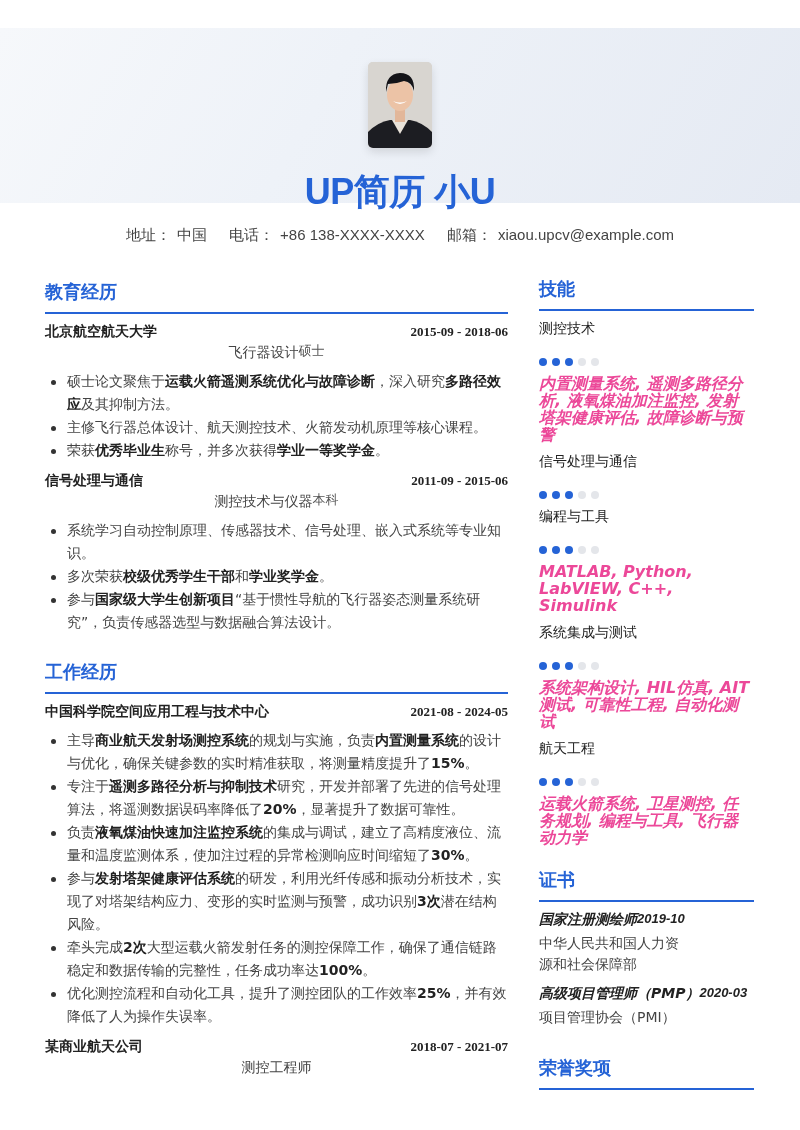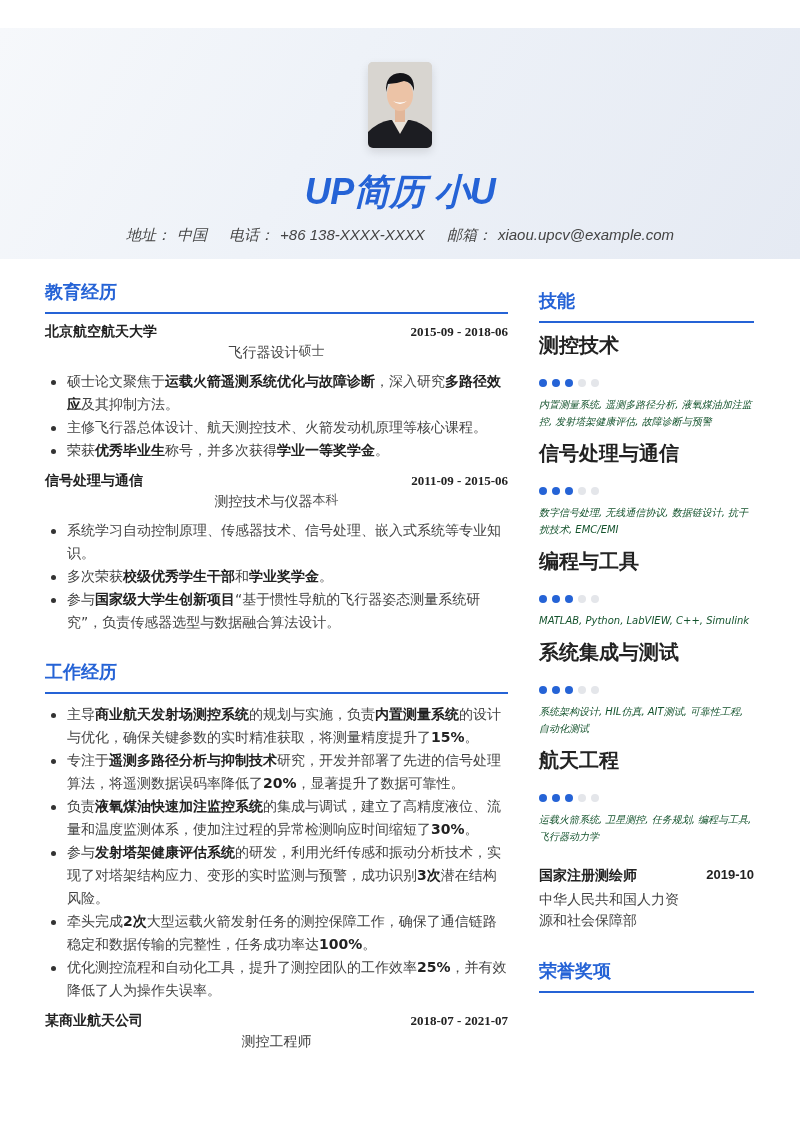--- a/index.html
+++ b/index.html
@@ -1,22 +1,21 @@
 <!DOCTYPE html>
 <html><head>
 <meta charset="utf-8">
 <style>
   * { box-sizing: border-box; margin: 0; padding: 0; }
   html, body { width: 800px; height: 1130px; overflow: hidden; background: #ffffff; }
   body { font-family: "DejaVu Sans", "Liberation Sans", sans-serif; color: #333; }
 
   .header {
-    position: absolute; left: 0; top: 28px; width: 800px; height: 231px;
+    position: absolute; left: 0; top: 28px; width: 800px; height: 175px;
     background: linear-gradient(120deg, #f6f8fb 0%, #eef2f8 40%, #e5eaf3 100%);
-    font-style: italic;
   }
   .avatar {
     position: absolute; left: 368px; top: 62px; width: 64px; height: 86px;
     border-radius: 5px; overflow: hidden; background: #d9d6d1;
     box-shadow: 0 4px 10px rgba(0,0,0,0.12);
   }
   .avatar svg { width: 100%; height: 100%; display: block; }
   .name {
     position: absolute; left: 0; top: 168px; width: 800px; text-align: center;
     font-size: 36px; font-weight: bold; color: #2563d6; letter-spacing: -0.5px;
@@ -24,21 +23,21 @@
   }
   .contacts {
     position: absolute; left: 0; top: 226px; width: 800px; text-align: center;
     font-size: 15px; color: #444;
     font-family: "Liberation Sans", sans-serif;
   }
   .contacts .c-item { margin: 0 9px; }
   .contacts .lbl { margin-right: 6px; }
 
   .left { position: absolute; left: 45px; top: 280px; width: 463px; }
-  .right { position: absolute; left: 539px; top: 289px; width: 215px; }
+  .right { position: absolute; left: 539px; top: 277px; width: 215px; }
 
   .section-title {
     font-size: 18px; font-weight: bold; color: #2563d6; padding-bottom: 8px;
     border-bottom: 2px solid #2563d6; margin-bottom: 9px;
     font-family: "Liberation Sans", "DejaVu Sans", sans-serif;
   }
   .entry { margin-bottom: 10px; }
   .entry-head { display: flex; justify-content: space-between; align-items: baseline; }
   .entry-org { font-size: 14px; font-weight: bold; color: #222; }
   .entry-date { font-size: 13px; font-weight: bold; color: #222; font-family: Liberation Serif, serif; }
@@ -49,28 +48,28 @@
   ul.bullets li {
     position: relative; padding-left: 22px; font-size: 14px; line-height: 23px; color: #444;
   }
   ul.bullets li::before {
     content: ""; position: absolute; left: 6px; top: 10px; width: 5px; height: 5px;
     border-radius: 50%; background: #333;
   }
   ul.bullets li b { color: #222; }
 
   .skill { margin-bottom: 0; }
-  .skill-name { font-size: 20px; font-weight: bold; color: #222; margin-top: 2px; }
+  .skill-name { font-size: 14px; font-weight: normal; color: #222; margin-top: 2px; }
   .dots { display: flex; gap: 5px; margin-top: 20px; margin-bottom: 9px; }
   .dot { width: 8px; height: 8px; border-radius: 50%; background: #e4e6ea; }
   .dot.on { background: #2563d6; }
-  .skill-desc { font-size: 10px; font-style: italic; color: #14532d; line-height: 17px; margin-bottom: 10px; }
+  .skill-desc { font-size: 16px; font-style: italic; color: #ec4899; line-height: 17px; margin-bottom: 10px; font-weight: bold; }
 
   .cert { margin-bottom: 10px; }
-  .cert-head { display: flex; justify-content: space-between; }
+  .cert-head { display: flex; justify-content: flex-start; font-style: italic; }
   .cert-name { font-size: 14px; font-weight: bold; color: #222; }
   .cert-date { font-size: 13px; font-weight: bold; color: #222; font-family: "Liberation Sans", sans-serif; }
   .cert-issuer { font-size: 14px; color: #444; line-height: 21px; margin-top: 4px; width: 150px; }
 </style>
 </head>
 <body>
 
 <div class="header">
   <div class="avatar" style="top:34px;">
     <svg viewBox="0 0 64 86">
@@ -124,20 +123,24 @@
             <li><span>多次荣获</span><b>校级优秀学生干部</b><span>和</span><b>学业奖学金</b><span>。</span></li>
             <li><span>参与</span><b>国家级大学生创新项目</b><span>“基于惯性导航的飞行器姿态测量系统研究”，负责传感器选型与数据融合算法设计。</span></li>
           </ul>
         </div>
       </div>
   </section>
   <section style="margin-top:26px;">
     <div class="section-title">工作经历</div>
     <div id="work-list">
         <div class="entry">
+          <div class="entry-head">
+            <span class="entry-org">中国科学院空间应用工程与技术中心</span>
+            <span class="entry-date">2021-08 - 2024-05</span>
+          </div>
           <ul class="bullets">
             <li><span>主导</span><b>商业航天发射场测控系统</b><span>的规划与实施，负责</span><b>内置测量系统</b><span>的设计与优化，确保关键参数的实时精准获取，将测量精度提升了</span><b>15%</b><span>。</span></li>
             <li><span>专注于</span><b>遥测多路径分析与抑制技术</b><span>研究，开发并部署了先进的信号处理算法，将遥测数据误码率降低了</span><b>20%</b><span>，显著提升了数据可靠性。</span></li>
             <li><span>负责</span><b>液氧煤油快速加注监控系统</b><span>的集成与调试，建立了高精度液位、流量和温度监测体系，使加注过程的异常检测响应时间缩短了</span><b>30%</b><span>。</span></li>
             <li><span>参与</span><b>发射塔架健康评估系统</b><span>的研发，利用光纤传感和振动分析技术，实现了对塔架结构应力、变形的实时监测与预警，成功识别</span><b>3次</b><span>潜在结构风险。</span></li>
             <li><span>牵头完成</span><b>2次</b><span>大型运载火箭发射任务的测控保障工作，确保了通信链路稳定和数据传输的完整性，任务成功率达</span><b>100%</b><span>。</span></li>
             <li><span>优化测控流程和自动化工具，提升了测控团队的工作效率</span><b>25%</b><span>，并有效降低了人为操作失误率。</span></li>
           </ul>
         </div>
         <div class="entry">
@@ -170,21 +173,20 @@
         </div>
         <div class="skill">
           <div class="skill-name">信号处理与通信</div>
           <div class="dots">
             <span class="dot on"></span>
             <span class="dot on"></span>
             <span class="dot on"></span>
             <span class="dot"></span>
             <span class="dot"></span>
           </div>
-          <div class="skill-desc">数字信号处理, 无线通信协议, 数据链设计, 抗干扰技术, EMC/EMI</div>
         </div>
         <div class="skill">
           <div class="skill-name">编程与工具</div>
           <div class="dots">
             <span class="dot on"></span>
             <span class="dot on"></span>
             <span class="dot on"></span>
             <span class="dot"></span>
             <span class="dot"></span>
           </div>
@@ -208,26 +210,34 @@
             <span class="dot on"></span>
             <span class="dot on"></span>
             <span class="dot"></span>
             <span class="dot"></span>
           </div>
           <div class="skill-desc">运载火箭系统, 卫星测控, 任务规划, 编程与工具, 飞行器动力学</div>
         </div>
       </div>
   </section>
   <section style="margin-top:22px;">
+    <div class="section-title">证书</div>
     <div id="cert-list">
         <div class="cert">
           <div class="cert-head">
             <span class="cert-name">国家注册测绘师</span>
             <span class="cert-date">2019-10</span>
           </div>
           <div class="cert-issuer">中华人民共和国人力资源和社会保障部</div>
         </div>
+        <div class="cert">
+          <div class="cert-head">
+            <span class="cert-name">高级项目管理师（PMP）</span>
+            <span class="cert-date">2020-03</span>
+          </div>
+          <div class="cert-issuer">项目管理协会（PMI）</div>
+        </div>
       </div>
   </section>
   <section style="margin-top:28px;">
     <div class="section-title">荣誉奖项</div>
   </section>
 </div>
 
 </body></html>

